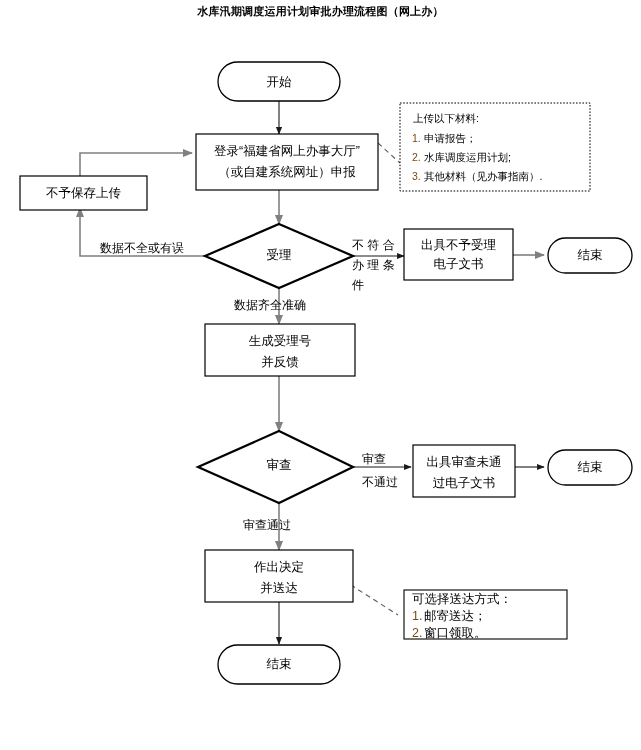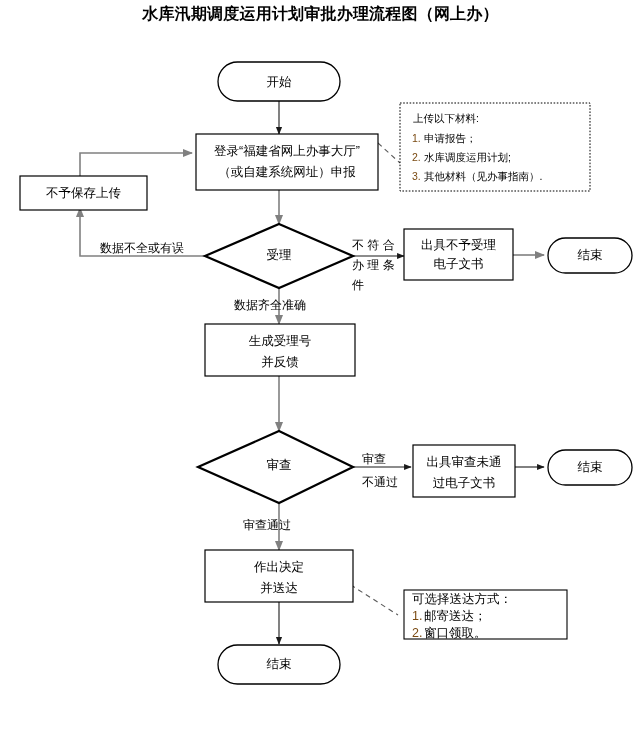--- a/index.html
+++ b/index.html
@@ -14,21 +14,21 @@
     color: #000000;
     overflow: hidden;
     position: relative;
   }
   #page-title {
     position: absolute;
     top: 4px;
     left: 0;
     width: 641px;
     text-align: center;
-    font-size: 16px;
+    font-size: 11px;
     font-weight: bold;
     letter-spacing: 0.2px;
     font-family: "Liberation Serif", "DejaVu Serif", serif;
     white-space: nowrap;
   }
   #flow {
     position: absolute;
     top: 0;
     left: 0;
   }

